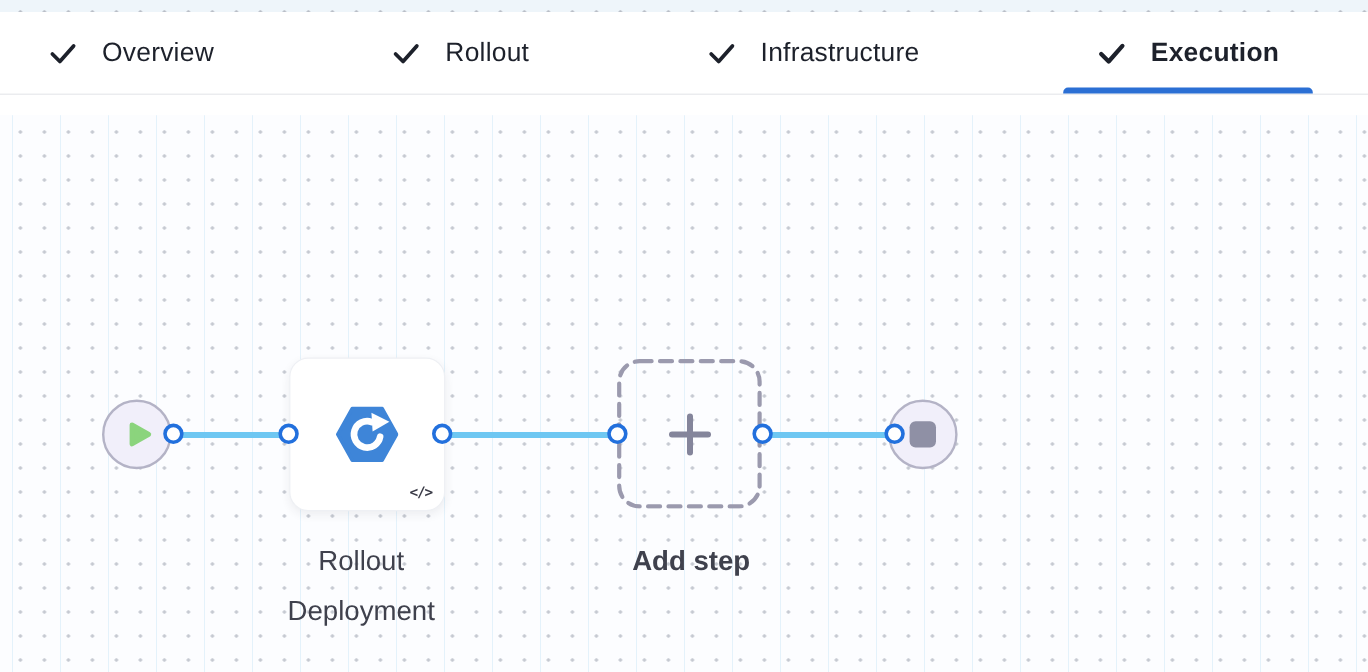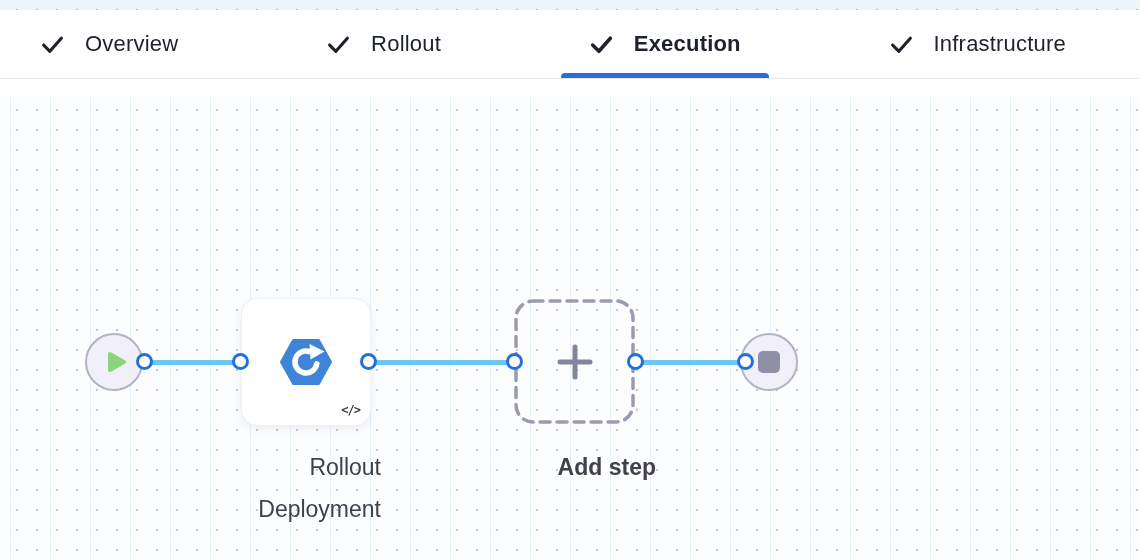--- a/index.html
+++ b/index.html
@@ -101,21 +101,21 @@
     position: absolute; left: 514px; top: 203px; width: 121px; height: 125px;
     display: flex; align-items: center; justify-content: center;
     cursor: pointer; z-index: 1;
   }
   .add-step-node svg.dash-rect { position: absolute; left: 0; top: 0; }
 
   
   .node-label {
     position: absolute; top: 350px;
     width: 160px;
-    text-align: right;
+    text-align: center;
     font-size: 23px; line-height: 42px; color: #3f414d;
     z-index: 1;
   }
   .label-step { left: 221px; }
   .label-add  { left: 496px; font-weight: bold; }
 </style>
 </head>
 <body>
 
 <div class="top-strip"></div>
@@ -129,33 +129,33 @@
     <span>Overview</span>
   </div>
 
   <div class="tab">
     <svg class="check" viewBox="0 0 24 24">
       <path d="M3.5 12.5 L9.5 18.5 L20.5 6" fill="none" stroke="#1d212b" stroke-width="3" stroke-linecap="round" stroke-linejoin="round"></path>
     </svg>
     <span>Rollout</span>
   </div>
 
+  <div class="tab">
+    <svg class="check" viewBox="0 0 24 24">
+      <path d="M3.5 12.5 L9.5 18.5 L20.5 6" fill="none" stroke="#1d212b" stroke-width="3" stroke-linecap="round" stroke-linejoin="round"></path>
+    </svg>
+    <span>Infrastructure</span>
+  </div>
+
   <div class="tab active">
     <svg class="check" viewBox="0 0 24 24">
       <path d="M3.5 12.5 L9.5 18.5 L20.5 6" fill="none" stroke="#1d212b" stroke-width="3.4" stroke-linecap="round" stroke-linejoin="round"></path>
     </svg>
     <span>Execution</span>
     <div class="tab-underline"></div>
-  </div>
-
-  <div class="tab">
-    <svg class="check" viewBox="0 0 24 24">
-      <path d="M3.5 12.5 L9.5 18.5 L20.5 6" fill="none" stroke="#1d212b" stroke-width="3" stroke-linecap="round" stroke-linejoin="round"></path>
-    </svg>
-    <span>Infrastructure</span>
   </div>
 
 </nav>
 
 <div class="canvas">
 
   <div class="edge" style="left:144px; width:96px;"></div>
   <div class="edge" style="left:369px; width:146px;"></div>
   <div class="edge" style="left:635px; width:110px;"></div>
 

